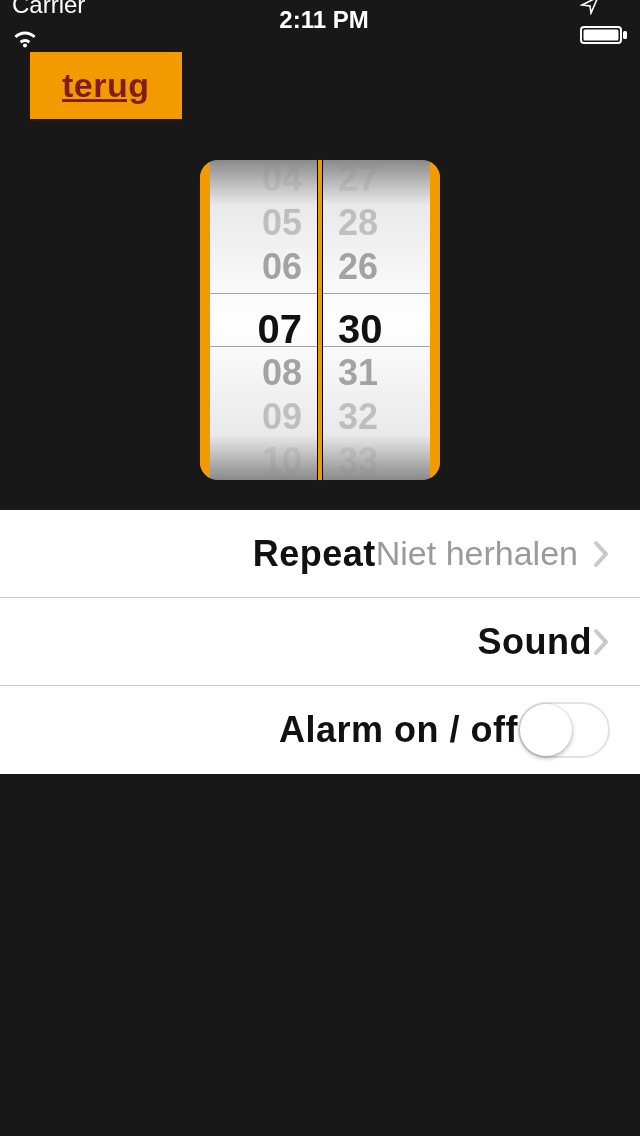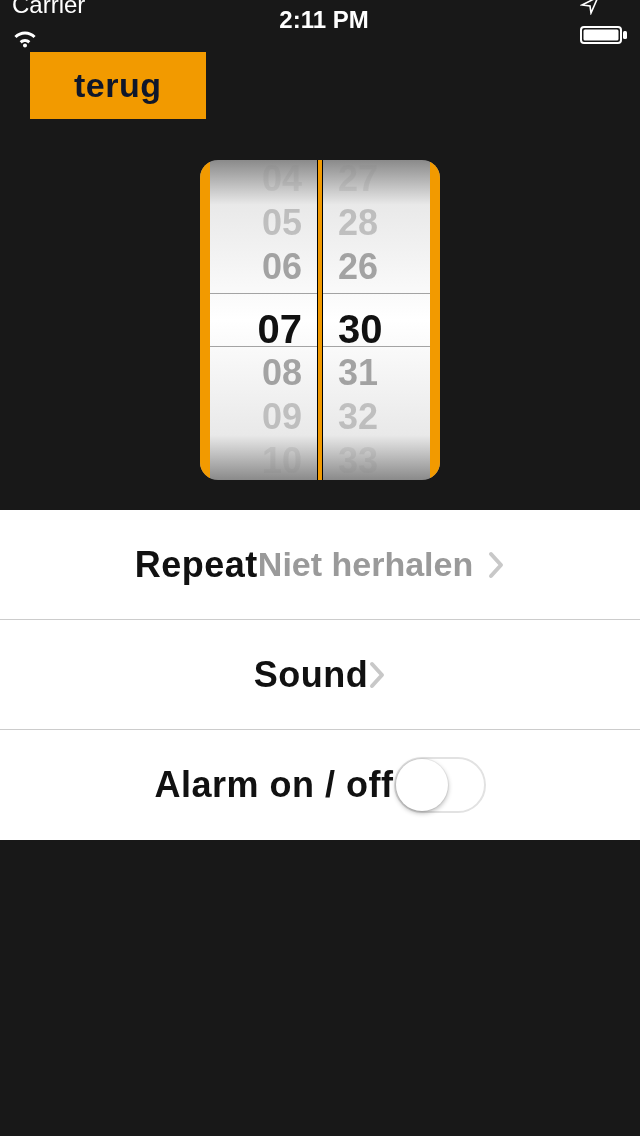--- a/index.html
+++ b/index.html
@@ -7,21 +7,21 @@
   body { background: #181818; color: #fff; }
 
   
   .status-bar { height: 40px; display: flex; align-items: center; justify-content: space-between; padding: 0 12px; font-size: 24px; background: #181818; }
   .sb-left, .sb-right { display: flex; align-items: flex-start; gap: 10px; flex-direction: column; }
   .sb-time { position: absolute; left: 8px; right: 0; text-align: center; font-weight: 600; font-size: 24px; }
   .wifi svg, .loc svg, .batt svg { display: block; }
 
   
   .nav { height: 90px; display: flex; align-items: center; padding-left: 30px; background: #181818; }
-  .back-btn { background: #f29a00; color: #0f172a; font-size: 34px; font-weight: 700; padding: 14px 44px; border: none; cursor: pointer; letter-spacing: .5px; }
+  .back-btn { background: #f29a00; color: #7f1d1d; font-size: 34px; font-weight: 700; padding: 14px 32px; border: none; cursor: pointer; letter-spacing: .5px; text-decoration: underline; }
 
   
   .picker-wrap { height: 380px; display: flex; align-items: center; justify-content: center; background: #181818; }
   .picker {
     width: 240px; height: 320px; border-radius: 18px; position: relative; overflow: hidden;
     background: linear-gradient(#8a8a8a 0%, #e9e9e9 14%, #ffffff 50%, #e9e9e9 86%, #8a8a8a 100%);
     display: flex;
   }
   .picker::before, .picker::after {
     content:""; position:absolute; top:0; bottom:0; width:10px; background:#f29a00; z-index:3;
@@ -35,24 +35,24 @@
   .p-item { height:44px; line-height:44px; text-align:center; font-size:36px; font-weight:700; color:#888; font-variant-numeric: tabular-nums; }
   .p-col.hours .p-item { text-align:right; padding-right:18px; }
   .p-col.mins  .p-item { text-align:left;  padding-left:18px; }
   .p-item.sel { color:#111; font-size:40px;margin-top:18px; }
   .p-item.d1 { opacity:.75;padding-left:19px; }
   .p-item.d2 { opacity:.45; }
   .p-item.d3 { opacity:.2; }
 
   
   .settings { background:#fff; color:#111; }
-  .row { display:flex; align-items:center; justify-content:center; padding:0 30px; height:110px; border-bottom:1px solid #ccc; }
+  .row { display:flex; align-items:center; justify-content:flex-end; padding:0 30px; height:88px; border-bottom:1px solid #ccc; }
   .row:first-child { border-top: none; }
   .row-label { font-size:36px; font-weight:700; letter-spacing:.5px; }
-  .row-right { display:flex; align-items:center; gap:14px;font-weight:bold; }
+  .row-right { display:flex; align-items:center; gap:14px; }
   .row-value { font-size:34px; color:#9a9a9a; }
   .chevron { color:#c8c8c8; }
   .chevron svg { display:block; }
 
   
   .slider { position:relative; width:300px; height:40px; }
   .slider-track { position:absolute; left:0; right:0; top:50%; height:4px; margin-top:-2px; background:#c9c9c9; border-radius:2px; }
   .slider-fill  { position:absolute; left:0; top:50%; height:4px; margin-top:-2px; background:#1e7bff; border-radius:2px; }
   .slider-thumb { position:absolute; top:50%; width:44px; height:44px; margin-top:-22px; background:#fff; border-radius:50%; box-shadow:0 2px 6px rgba(0,0,0,.35), 0 0 0 1px rgba(0,0,0,.08); }
 

